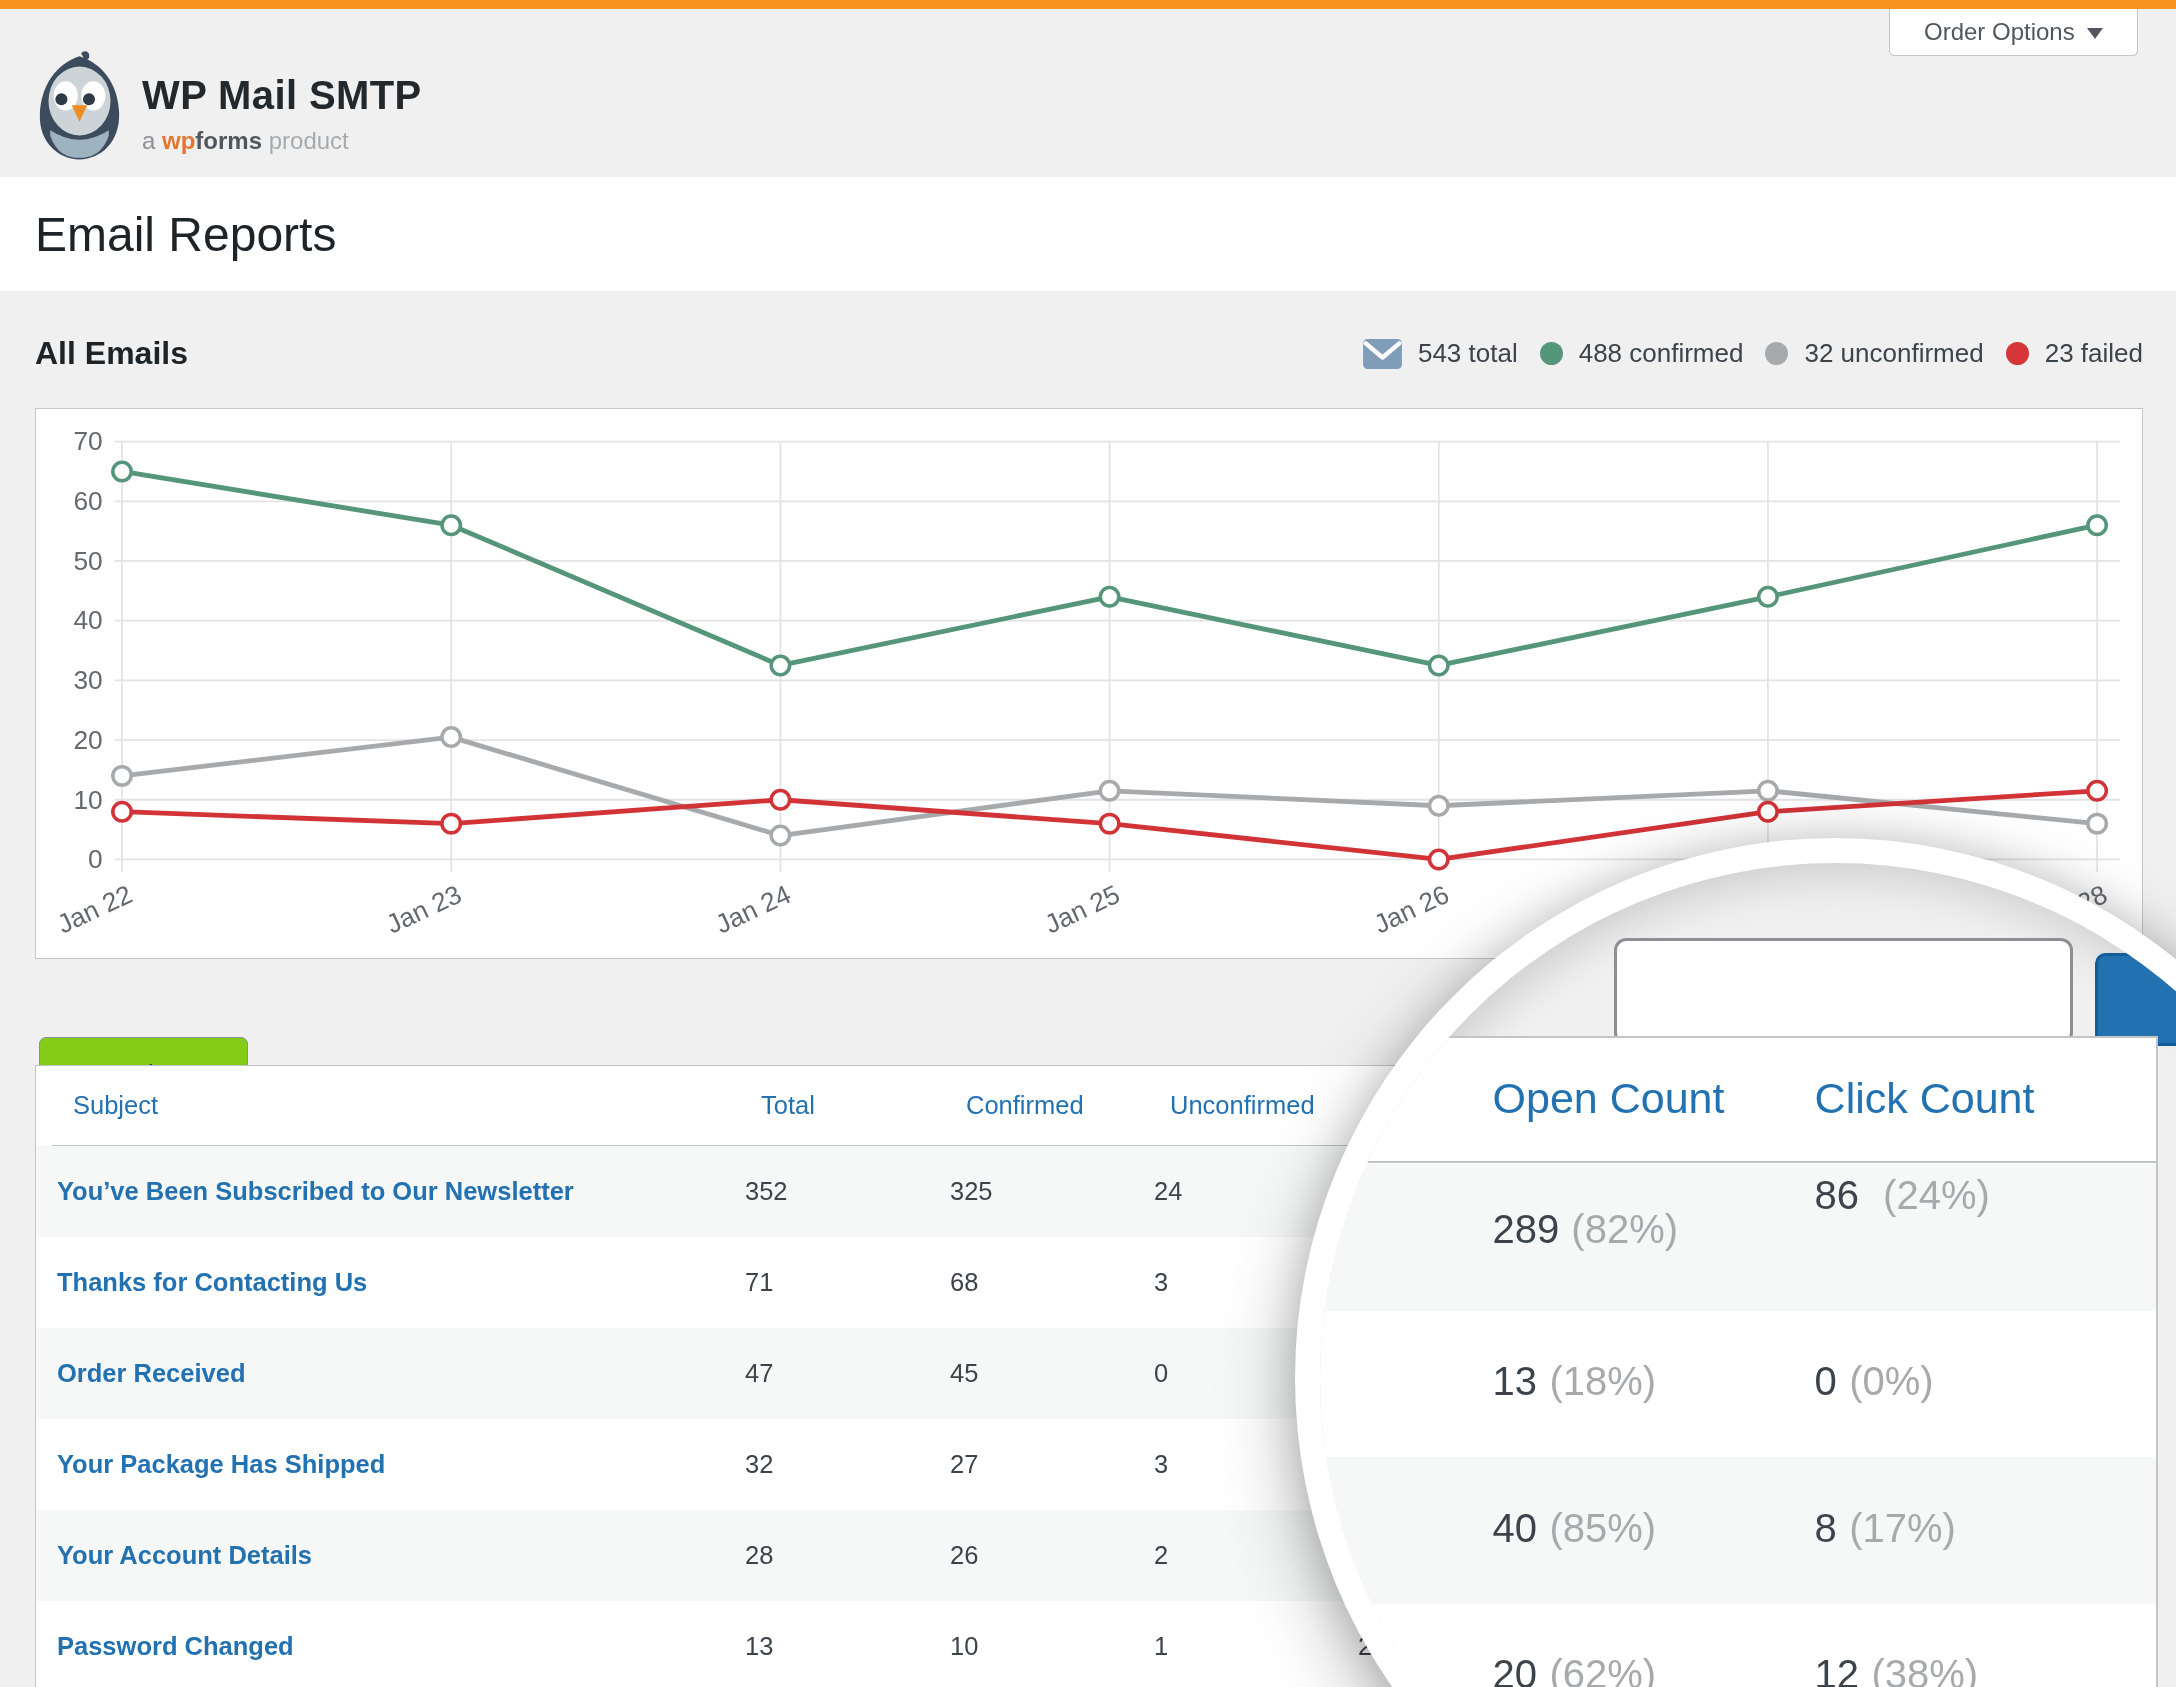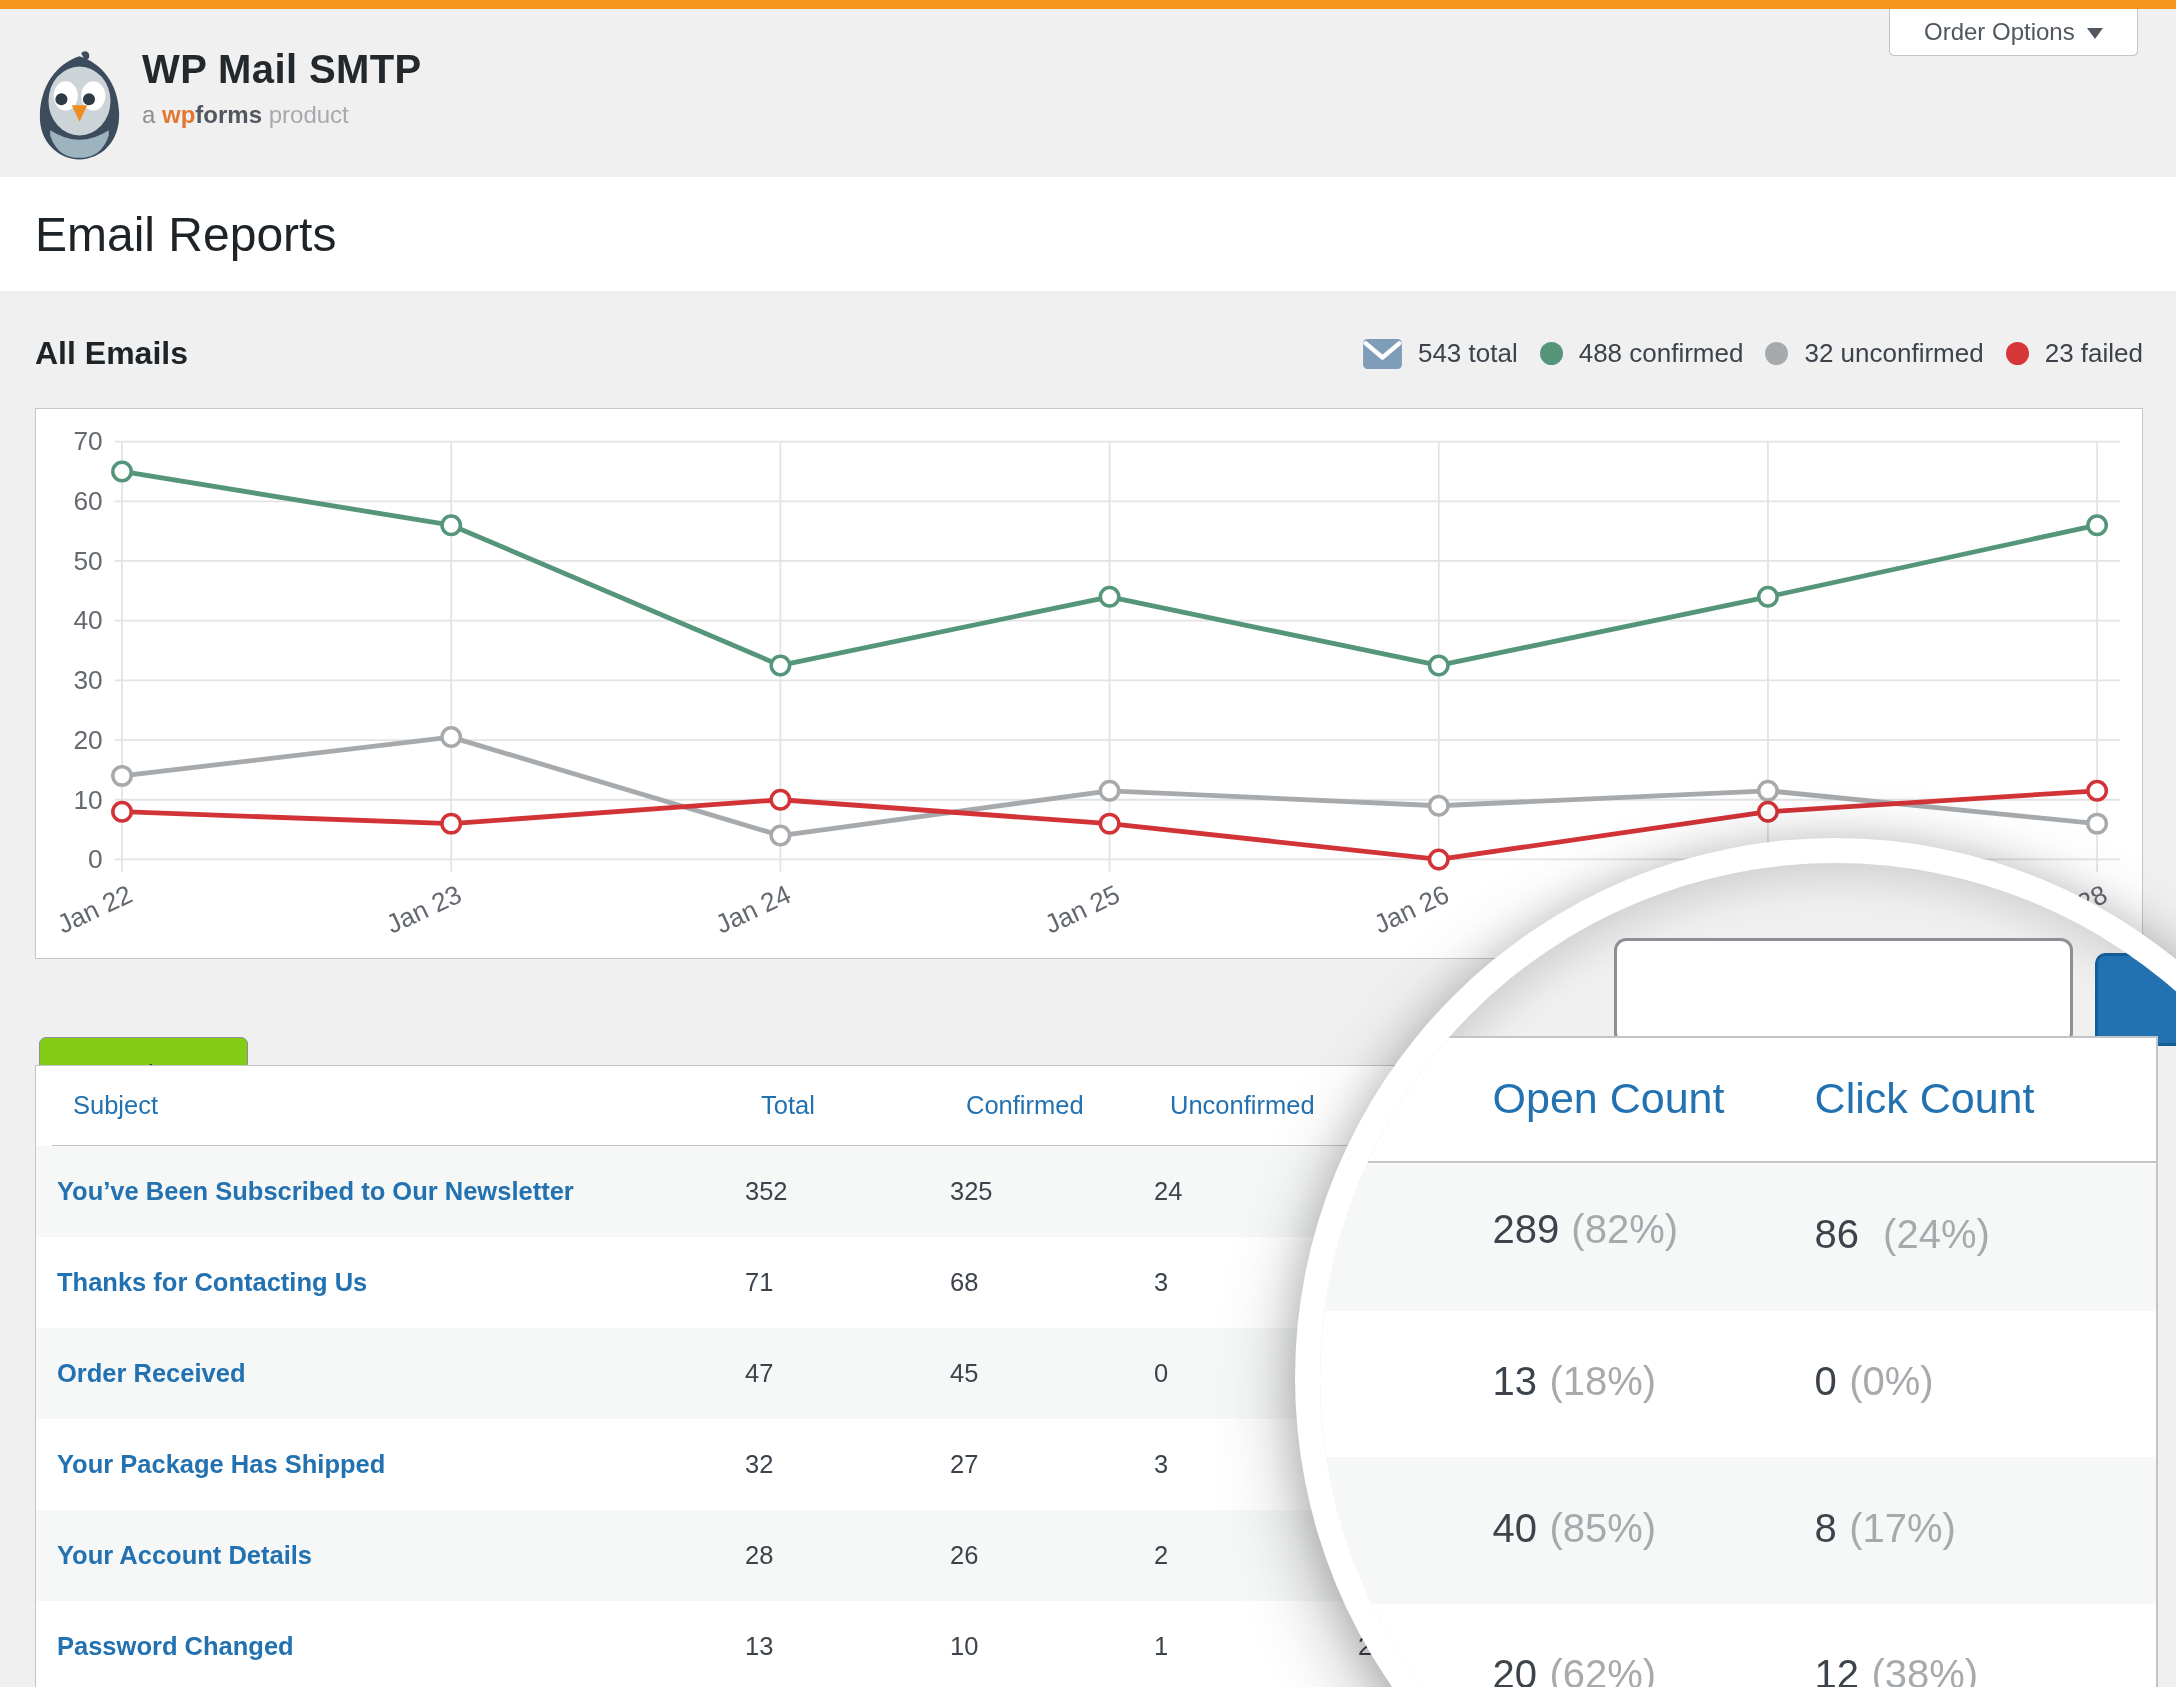--- a/index.html
+++ b/index.html
@@ -8,21 +8,21 @@
     background:#f0f0f1;
     font-family:"Liberation Sans","DejaVu Sans",sans-serif;
     color:#1d2327;
   }
   .abs{position:absolute;}
   
   #topbar{left:0;top:0;width:2177px;height:8.8px;background:#f7941e;}
   
   #header{left:0;top:8.8px;width:2177px;height:169px;background:#f0f0f1;}
   #logo{left:32px;top:42px;width:95px;height:112px;}
-  #brand{left:142px;top:38px;}
+  #brand{left:142px;top:64px;}
   #brand-title{font-size:40px;font-weight:700;color:#23282d;letter-spacing:0.4px;}
   #brand-sub{margin-top:8.8px;font-size:24px;color:#8c8f94;}
   #brand-sub .wp{color:#e27730;font-weight:700;}
   #brand-sub .forms{color:#50575e;font-weight:700;}
   #brand-sub .prod{color:#a7aaad;}
   
   #screen-options{
     left:1889px;top:8.8px;width:249px;height:47px;background:#fff;
     border:0.9px solid #c3c4c7;border-top:none;border-radius:0 0 5.3px 5.3px;
     display:flex;align-items:center;justify-content:center;gap:12.3px;
@@ -309,21 +309,21 @@
       <div class="stripe" style="top: 126px;"></div>
           <div class="stripe" style="top: 419px;"></div>
         </div>
       <div id="lens-texts">
           <div class="lens-head-cell" style="left: 1492px;">Open Count</div>
           <div class="lens-head-cell" style="left: 1814px;">Click Count</div>
           <div class="lens-val" style="left: 1492px; top: 1156px; gap: 12px;">
             <span class="num">289</span>
             <span class="pct">(82%)</span>
           </div>
-          <div class="lens-val" style="left: 1814px; top: 1161px; gap: 24px;">
+          <div class="lens-val" style="left: 1814px; top: 1122px; gap: 24px;">
             <span class="num">86</span>
             <span class="pct">(24%)</span>
           </div>
           <div class="lens-val" style="left: 1492px; top: 1308px;">
             <span class="num">13</span>
             <span class="pct">(18%)</span>
           </div>
           <div class="lens-val" style="left: 1814px; top: 1308px;">
             <span class="num">0</span>
             <span class="pct">(0%)</span>

